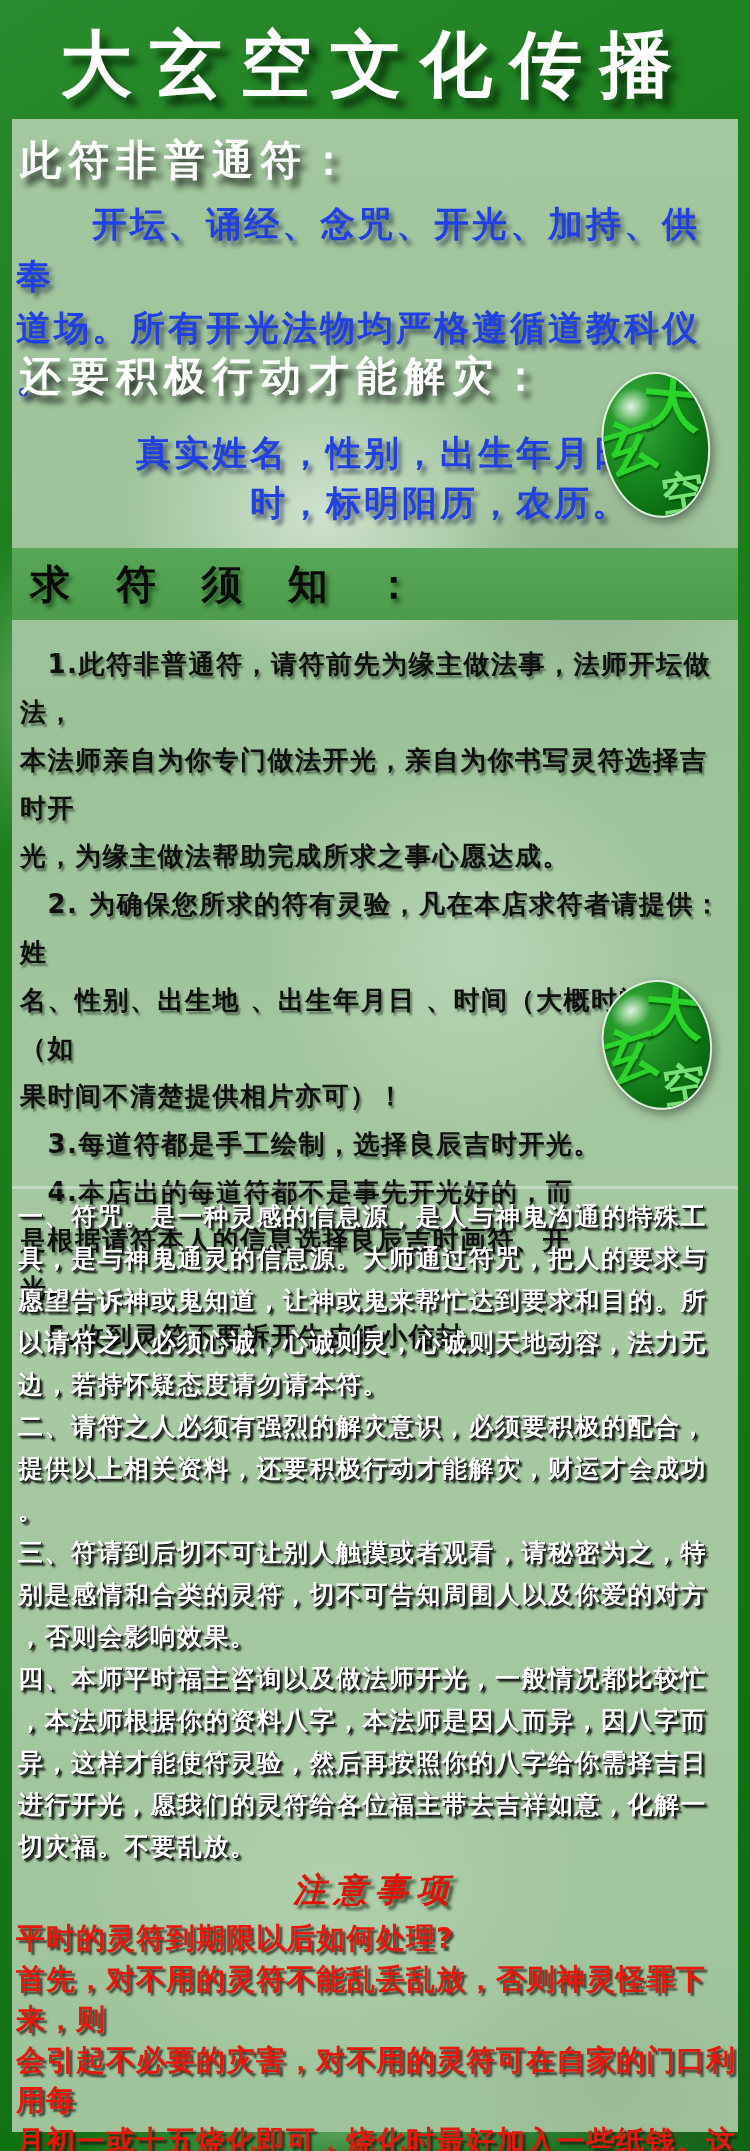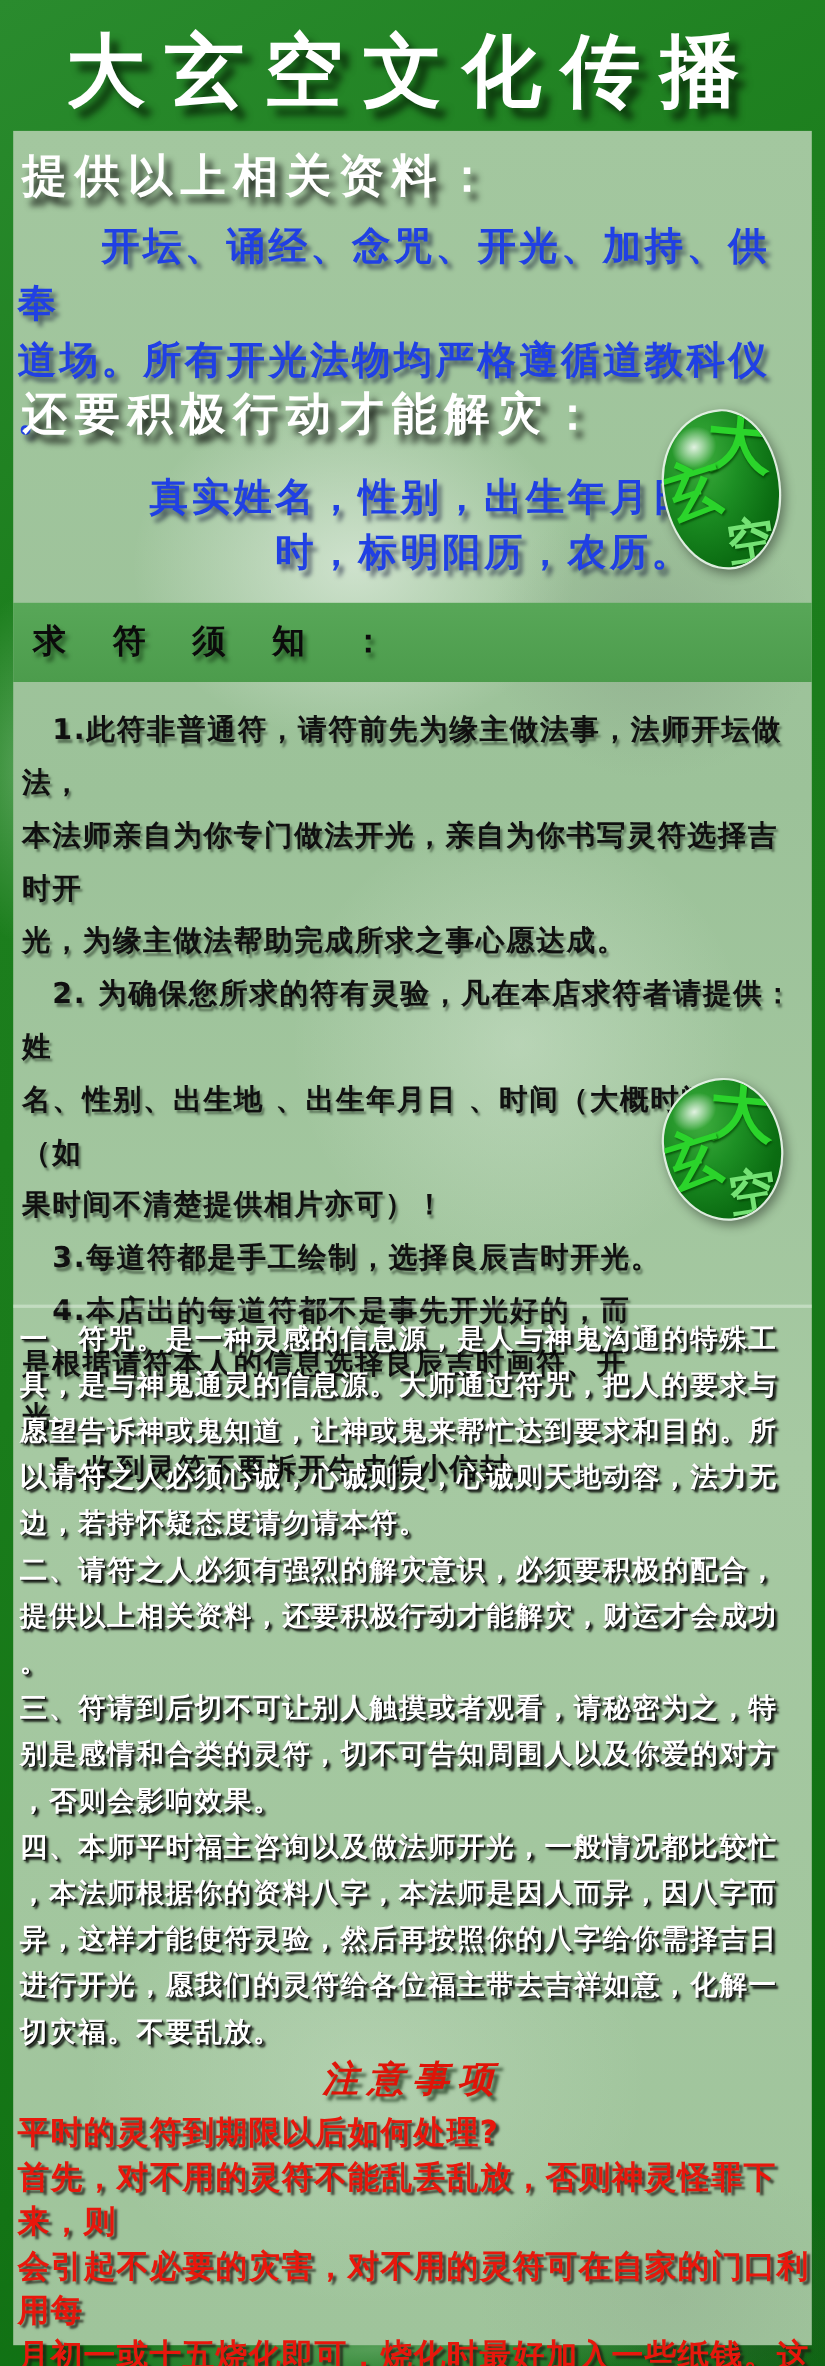--- a/index.html
+++ b/index.html
@@ -52,21 +52,21 @@
   }
   .p-flow{left:16px;top:198px;right:14px;}
   .p-info{left:14px;top:428px;right:120px;line-height:50px;text-align:right;}
 
   .band{
     position:absolute;left:12px;top:548px;width:726px;height:72px;
     background:linear-gradient(180deg,#58a758 0%,#4c9c4c 100%);
   }
   .band-label{
     position:absolute;left:18px;top:0;line-height:72px;
-    color:#0b0b0b;font-weight:700;font-size:30px;letter-spacing:16px;
+    color:#0b0b0b;font-weight:700;font-size:40px;letter-spacing:16px;
     text-shadow:3px 4px 4px rgba(0,25,0,.55);
     white-space:nowrap;
   }
   .blackpara{
     position:absolute;left:20px;top:640px;right:18px;
     color:#101010;font-weight:700;
     white-space:pre-line;
     font-size:26px;letter-spacing:1.5px;line-height:48px;
     text-shadow:2px 3px 2px rgba(25,40,25,.5);
   }
@@ -129,21 +129,21 @@
   <div class="panel">
     <div class="splotch sp1"></div>
     <div class="splotch sp2"></div>
     <div class="splotch sp3"></div>
     <div class="splotch sp4"></div>
     <div class="splotch sp5"></div>
   </div>
 
   <div class="title">大玄空文化传播</div>
 
-  <div class="heading h-flow">提供以上相关资料：</div>
+  <div class="heading h-flow">此符非普通符：</div>
   <div class="bluepara p-flow">　　开坛、诵经、念咒、开光、加持、供奉
 道场。所有开光法物均严格遵循道教科仪
 。</div>
 
   <div class="heading h-info">还要积极行动才能解灾：</div>
   <div class="bluepara p-info">　　真实姓名，性别，出生年月日
 时，标明阳历，农历。</div>
 
   <div class="band">
     <span class="band-label">求 符 须 知 ：</span>

